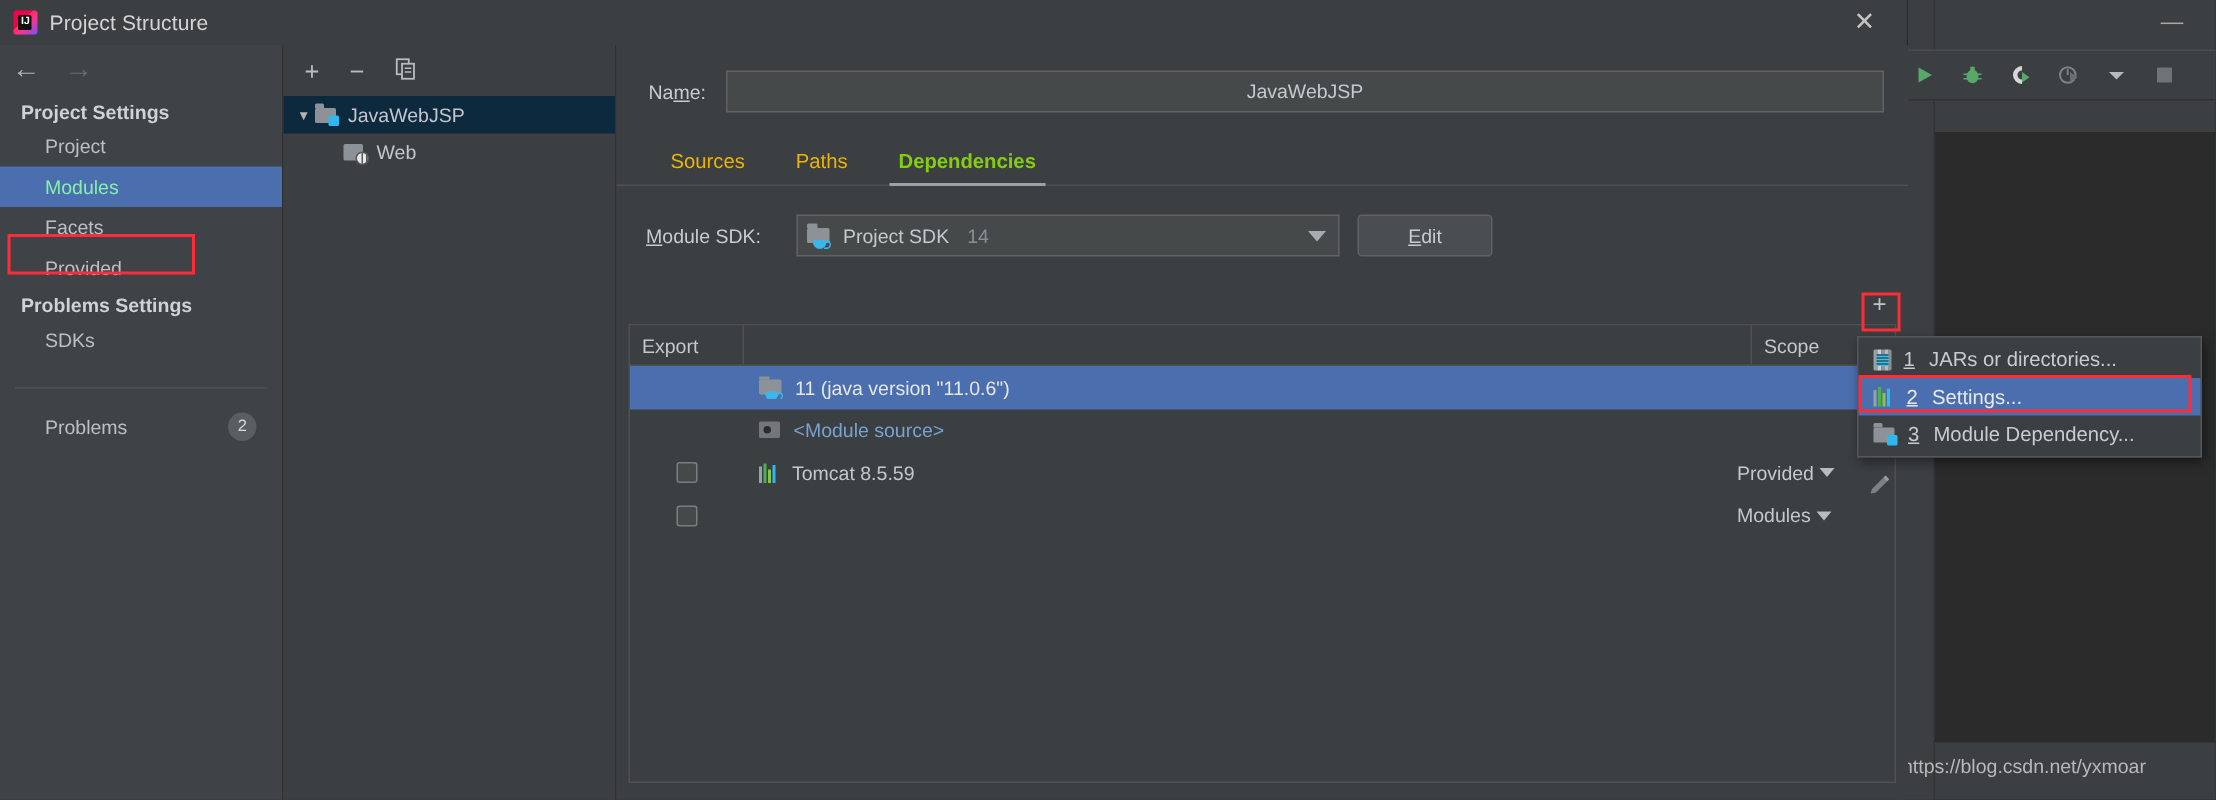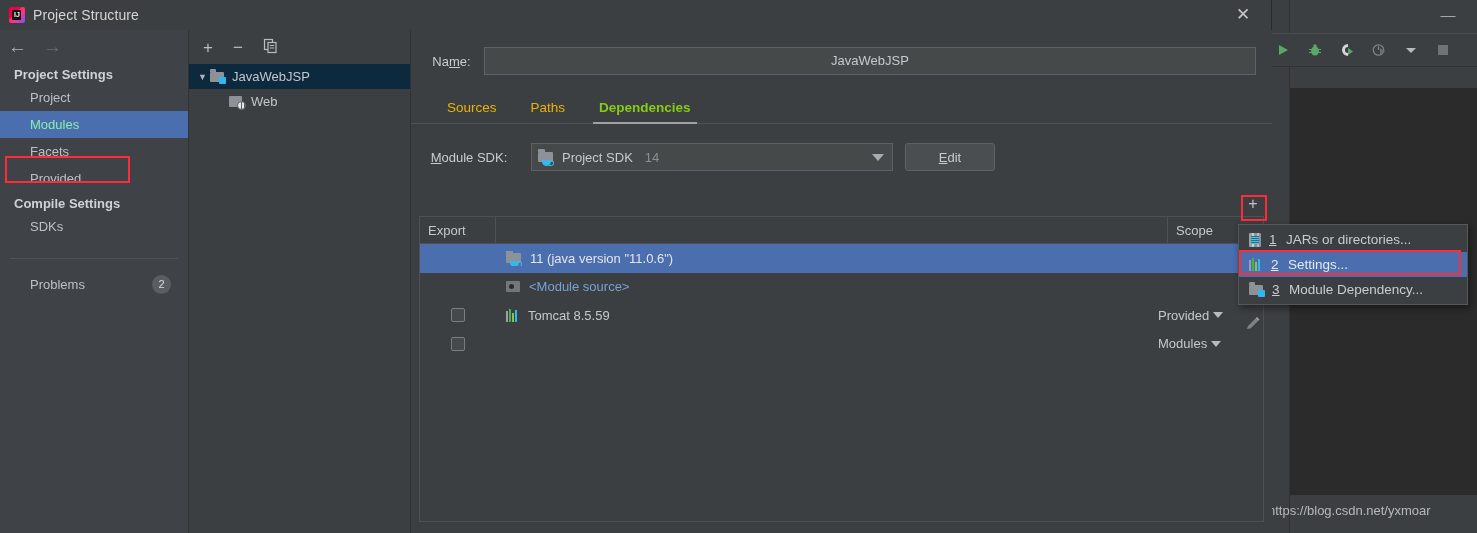--- a/index.html
+++ b/index.html
@@ -402,21 +402,21 @@
         <span class="nav-arrow">←</span>
         <span class="nav-arrow disabled">→</span>
       </div>
 
       <div class="side-group">Project Settings</div>
       <div class="side-item">Project</div>
       <div class="side-item selected">Modules</div>
       <div class="side-item">Facets</div>
       <div class="side-item">Provided</div>
 
-      <div class="side-group">Compile Settings</div>
+      <div class="side-group">Problems Settings</div>
       <div class="side-item">SDKs</div>
 
       <div id="side-divider"></div>
 
       <div id="problems-row">
         <span>Problems</span>
         <span id="problems-badge">2</span>
       </div>
 
       <div id="modules-outline"></div>

